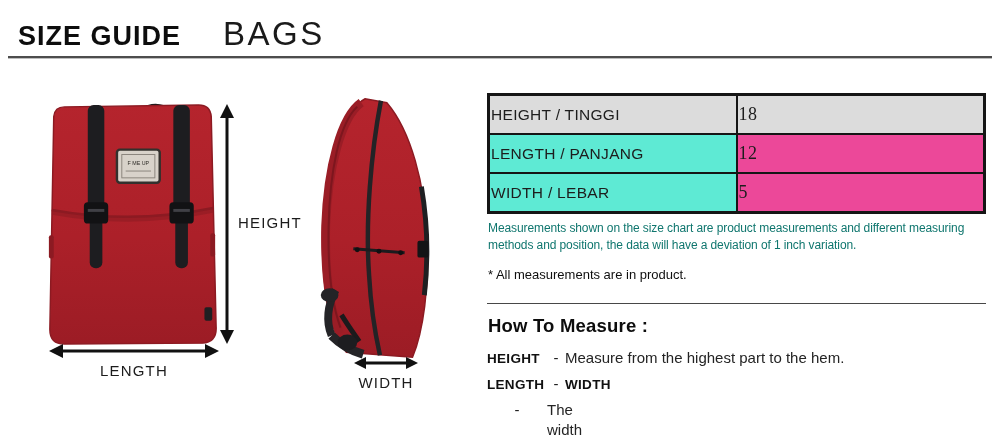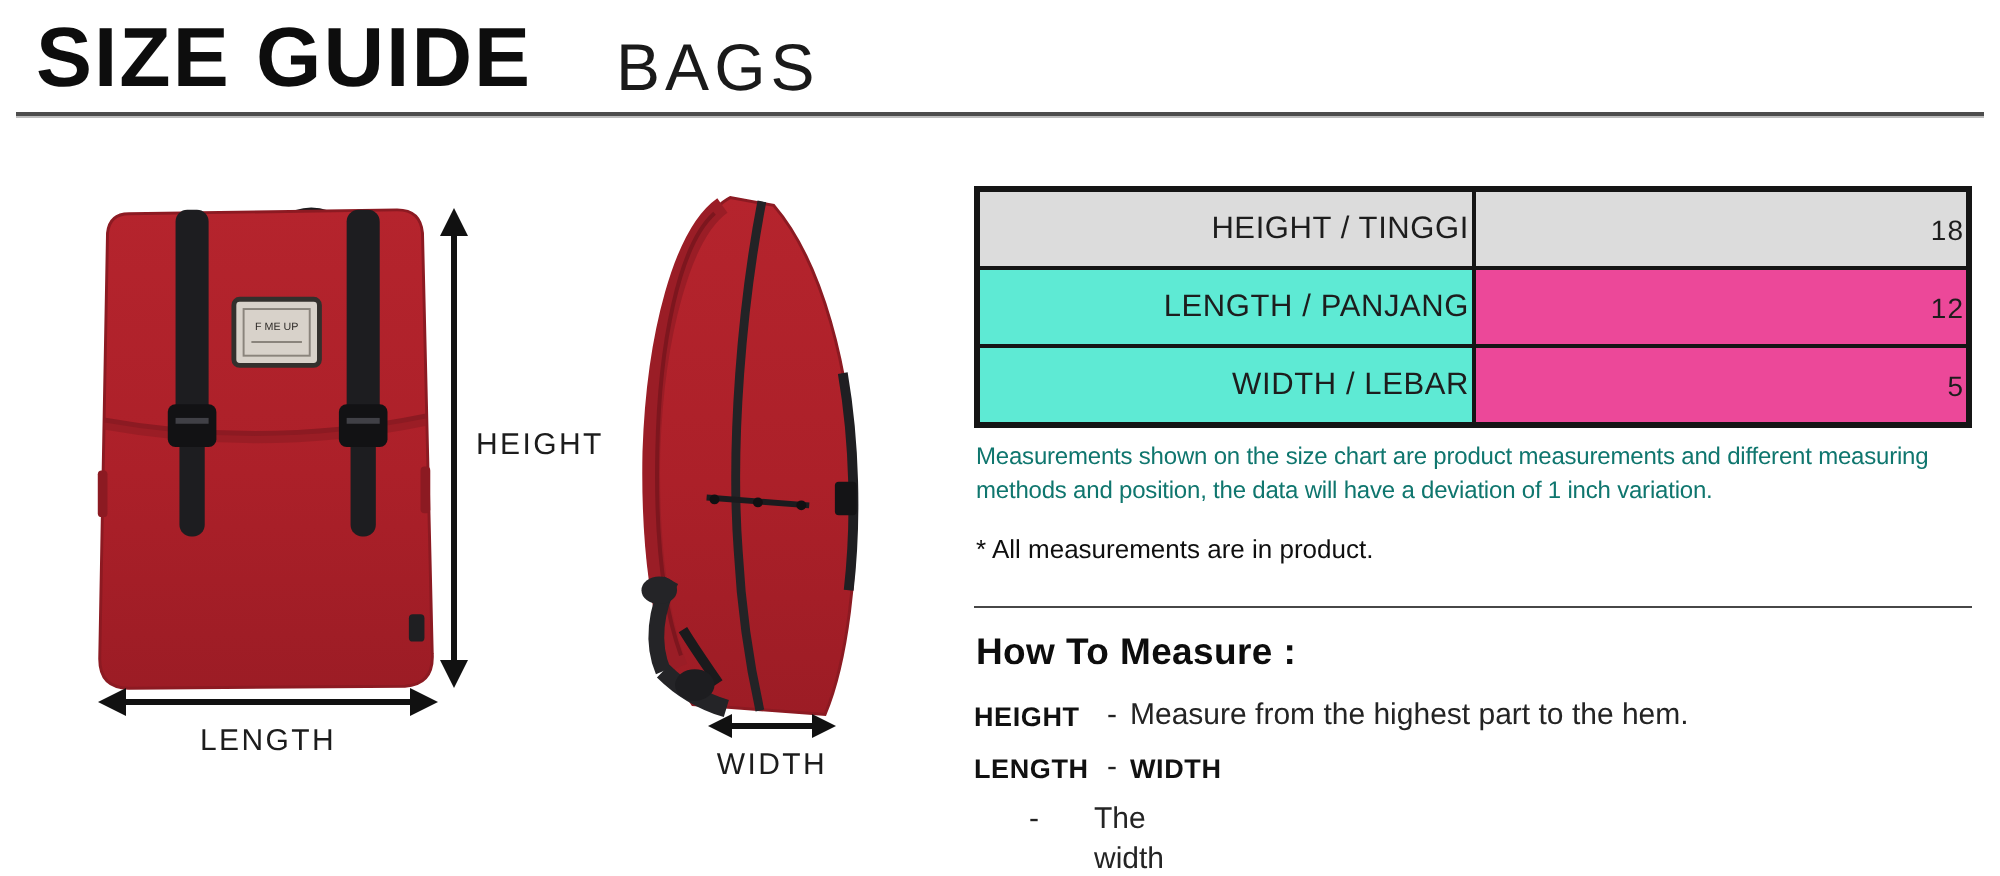--- a/index.html
+++ b/index.html
@@ -3,21 +3,21 @@
 <meta charset="utf-8">
 <style>
   html,body{margin:0;padding:0;background:#ffffff;}
   .page{
     position:relative;width:1000px;height:438px;background:#ffffff;overflow:hidden;
     font-family:"Liberation Sans", sans-serif;color:#111;
   }
   
   .header{position:absolute;left:18px;top:6px;height:44px;display:flex;align-items:flex-end;}
   .header h1{
-    margin:0;font-size:42px;font-weight:800;letter-spacing:1px;color:#0d0d0d;line-height:1;
+    margin:0;font-size:27px;font-weight:800;letter-spacing:1px;color:#0d0d0d;line-height:1;
   }
   .header .subtitle{
     margin:0 0 0 42px;font-size:33px;font-weight:400;letter-spacing:2.5px;color:#1a1a1a;line-height:1;
   }
   .rule{position:absolute;left:8px;right:8px;top:56px;height:2px;background:#4d4d4d;border-bottom:1px solid #bdbdbd;}
 
   
   .illustrations{position:absolute;left:0;top:60px;width:487px;height:378px;}
   .bag-front{position:absolute;left:45px;top:40px;width:175px;height:250px;}
   .bag-side{position:absolute;left:302px;top:32px;width:148px;height:273px;}
@@ -35,25 +35,25 @@
   .label-width{left:344px;top:314px;width:84px;text-align:center;}
 
   
   .bag-body{stroke:#8c1a22;stroke-width:1.5;}
   .dark-detail{fill:#1d1d20;}
 
   
   .details{position:absolute;left:487px;top:93px;width:499px;}
   .size-table{width:100%;border-collapse:collapse;table-layout:fixed;}
   .size-table td{
-    border:2px solid #151515;height:35px;text-align:right;vertical-align:middle;
+    border:2px solid #151515;height:35px;text-align:left;vertical-align:middle;
     font-size:15.5px;color:#1d1d1d;letter-spacing:0.3px;
   }
   .size-table{border:3px solid #151515;}
-  .size-table .value-cell{font-size:14px;letter-spacing:0.5px;}
+  .size-table .value-cell{font-size:18px;letter-spacing:0.5px;font-family:Liberation Serif, serif;}
   .row-0 td{background:#dcdcdc;}
   .row-1 .label-cell,.row-2 .label-cell{background:#5eead4;}
   .row-1 .value-cell,.row-2 .value-cell{background:#ec4899;}
 
   .disclaimer{
     margin:6px 0 0 1px;font-size:12px;line-height:1.42;color:#0f766e;letter-spacing:-0.1px;
   }
   .units-note{margin:13px 0 0 1px;font-size:13px;color:#0f0f0f;}
   .thin-rule{margin-top:21px;border-top:1px solid #474747;height:0;}
   .htm-heading{

